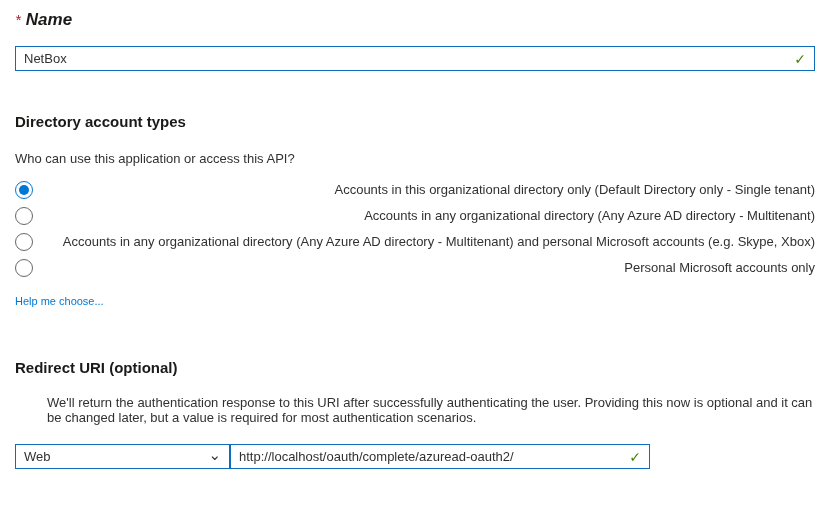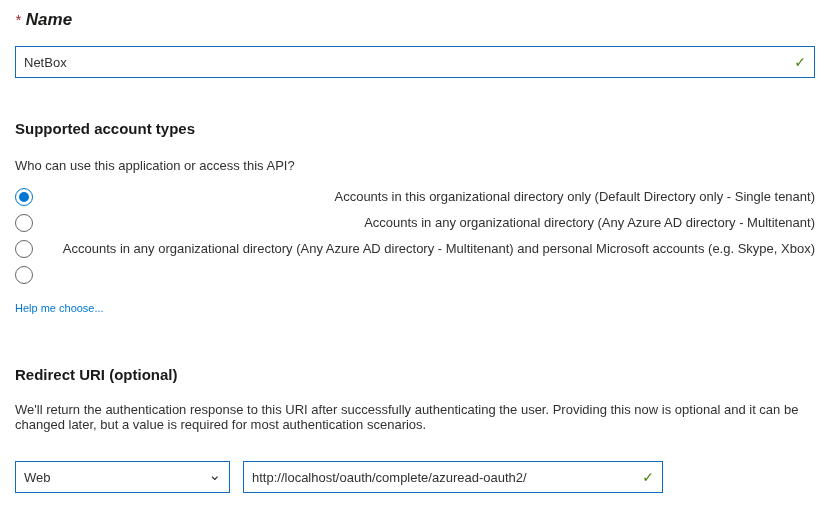--- a/index.html
+++ b/index.html
@@ -30,21 +30,21 @@
     font-size: 15px;
   }
   .desc {
     font-size: 13px;
     color: #323130;
     margin-top: 14px;
     line-height: 15px;
     max-width: 800px;
   }
   .input-box {
-    height: 32px;
+    height: 25px;
     border: 1px solid #0f6cbd;
     background: #fff;
     display: flex;
     align-items: center;
     padding: 0 8px;
     font-size: 13px;
   }
   .input-box input {
     border: none;
     outline: none;
@@ -104,26 +104,25 @@
   .radio-label { font-size: 13px; line-height: 16px; }
   .help-link {
     display: inline-block;
     margin-top: 14px;
     font-size: 11px;
     color: #0078d4;
     text-decoration: none;
     cursor: pointer;
   }
   .redirect-title { margin-top: 50px; }
-  .redirect-desc { margin-top: 18px; }
+  .redirect-desc { margin-top: 18px; margin-left: 32px; }
   .redirect-row {
     display: flex;
     align-items: center;
-    margin-top: 29px;
-    gap: 13px;
+    margin-top: 19px;
   }
   .platform-dropdown {
     width: 215px;
     cursor: pointer;
   }
   .platform-dropdown .value { flex: 1 1 auto; }
   .chevron {
     font-size: 15px;
     line-height: 10px;
     color: #323130;
@@ -140,38 +139,39 @@
   
   <div class="field-label">
     <span class="required">*</span><span>Name</span>
   </div>
   <div class="input-box name-input">
     <input value="NetBox" style="">
     <span class="check">✓</span>
   </div>
 
   
-  <div class="section-title">Supported account types</div>
+  <div class="section-title">Directory account types</div>
   <div class="question">Who can use this application or access this API?</div>
 
   <div class="radio-group">
     <div class="radio-row">
       <span class="radio selected"></span>
       <span class="radio-label">Accounts in this organizational directory only (Default Directory only - Single tenant)</span>
     </div>
     <div class="radio-row">
       <span class="radio"></span>
       <span class="radio-label">Accounts in any organizational directory (Any Azure AD directory - Multitenant)</span>
     </div>
     <div class="radio-row">
       <span class="radio"></span>
       <span class="radio-label">Accounts in any organizational directory (Any Azure AD directory - Multitenant) and personal Microsoft accounts (e.g. Skype, Xbox)</span>
     </div>
     <div class="radio-row">
       <span class="radio"></span>
+      <span class="radio-label">Personal Microsoft accounts only</span>
     </div>
   </div>
 
   <a class="help-link">Help me choose...</a>
 
   
   <div class="section-title redirect-title">Redirect URI (optional)</div>
   <div class="desc redirect-desc">We'll return the authentication response to this URI after successfully authenticating the user. Providing this now is optional and it can be changed later, but a value is required for most authentication scenarios.</div>
 
   <div class="redirect-row">

